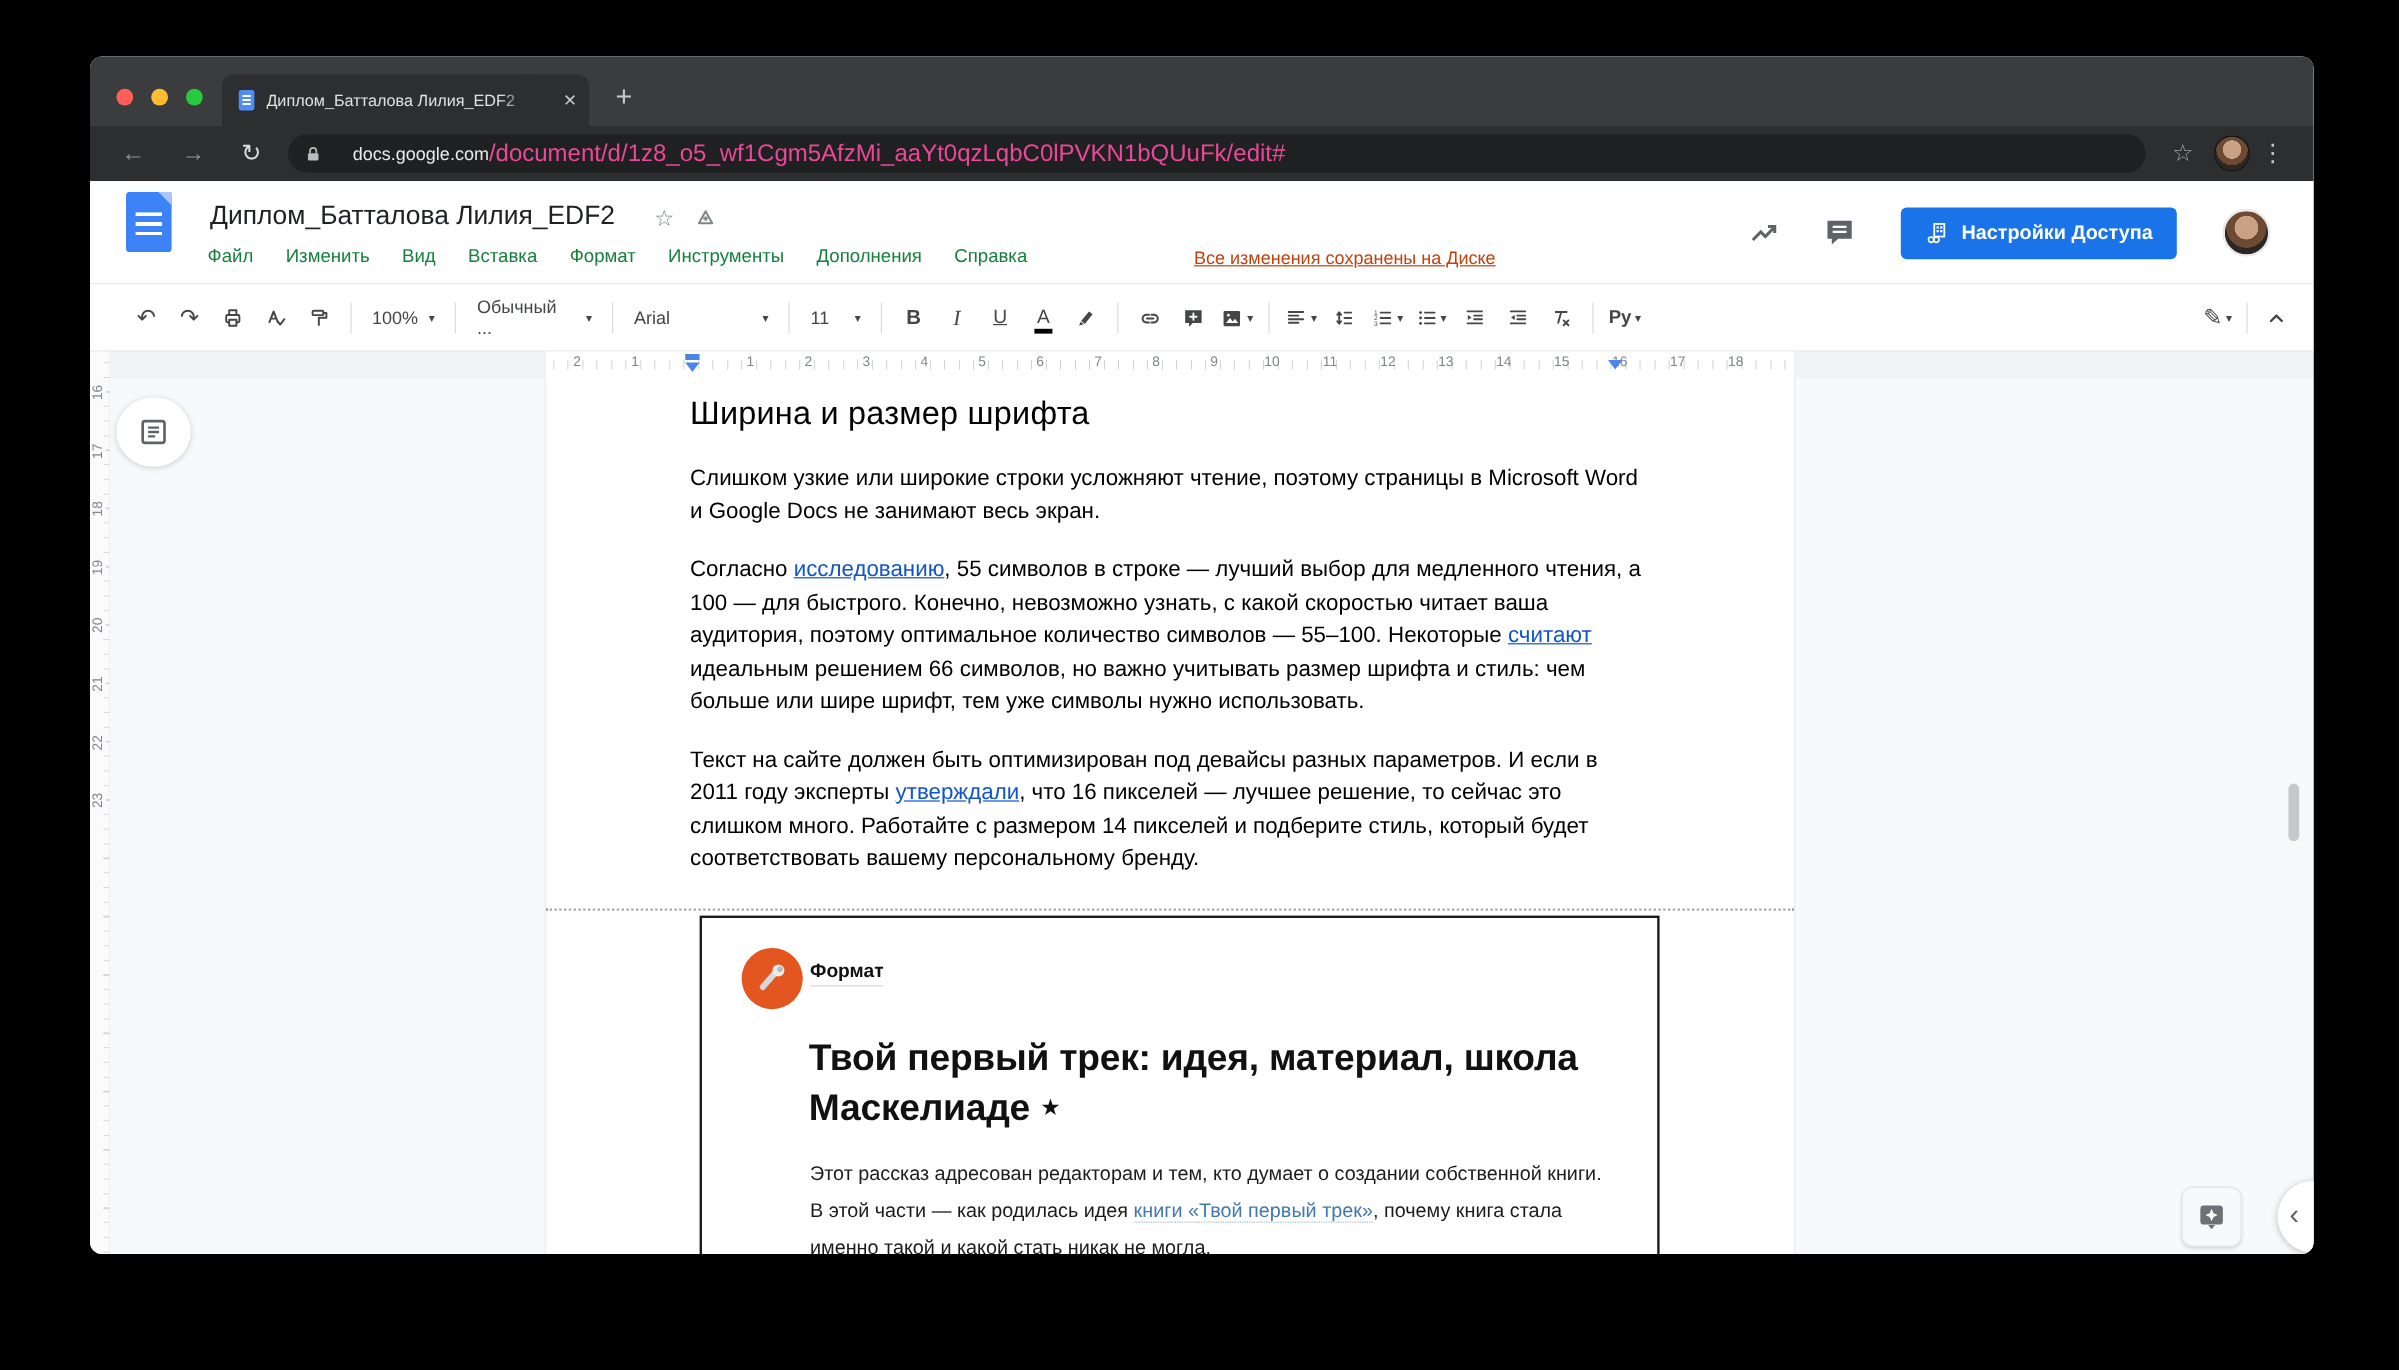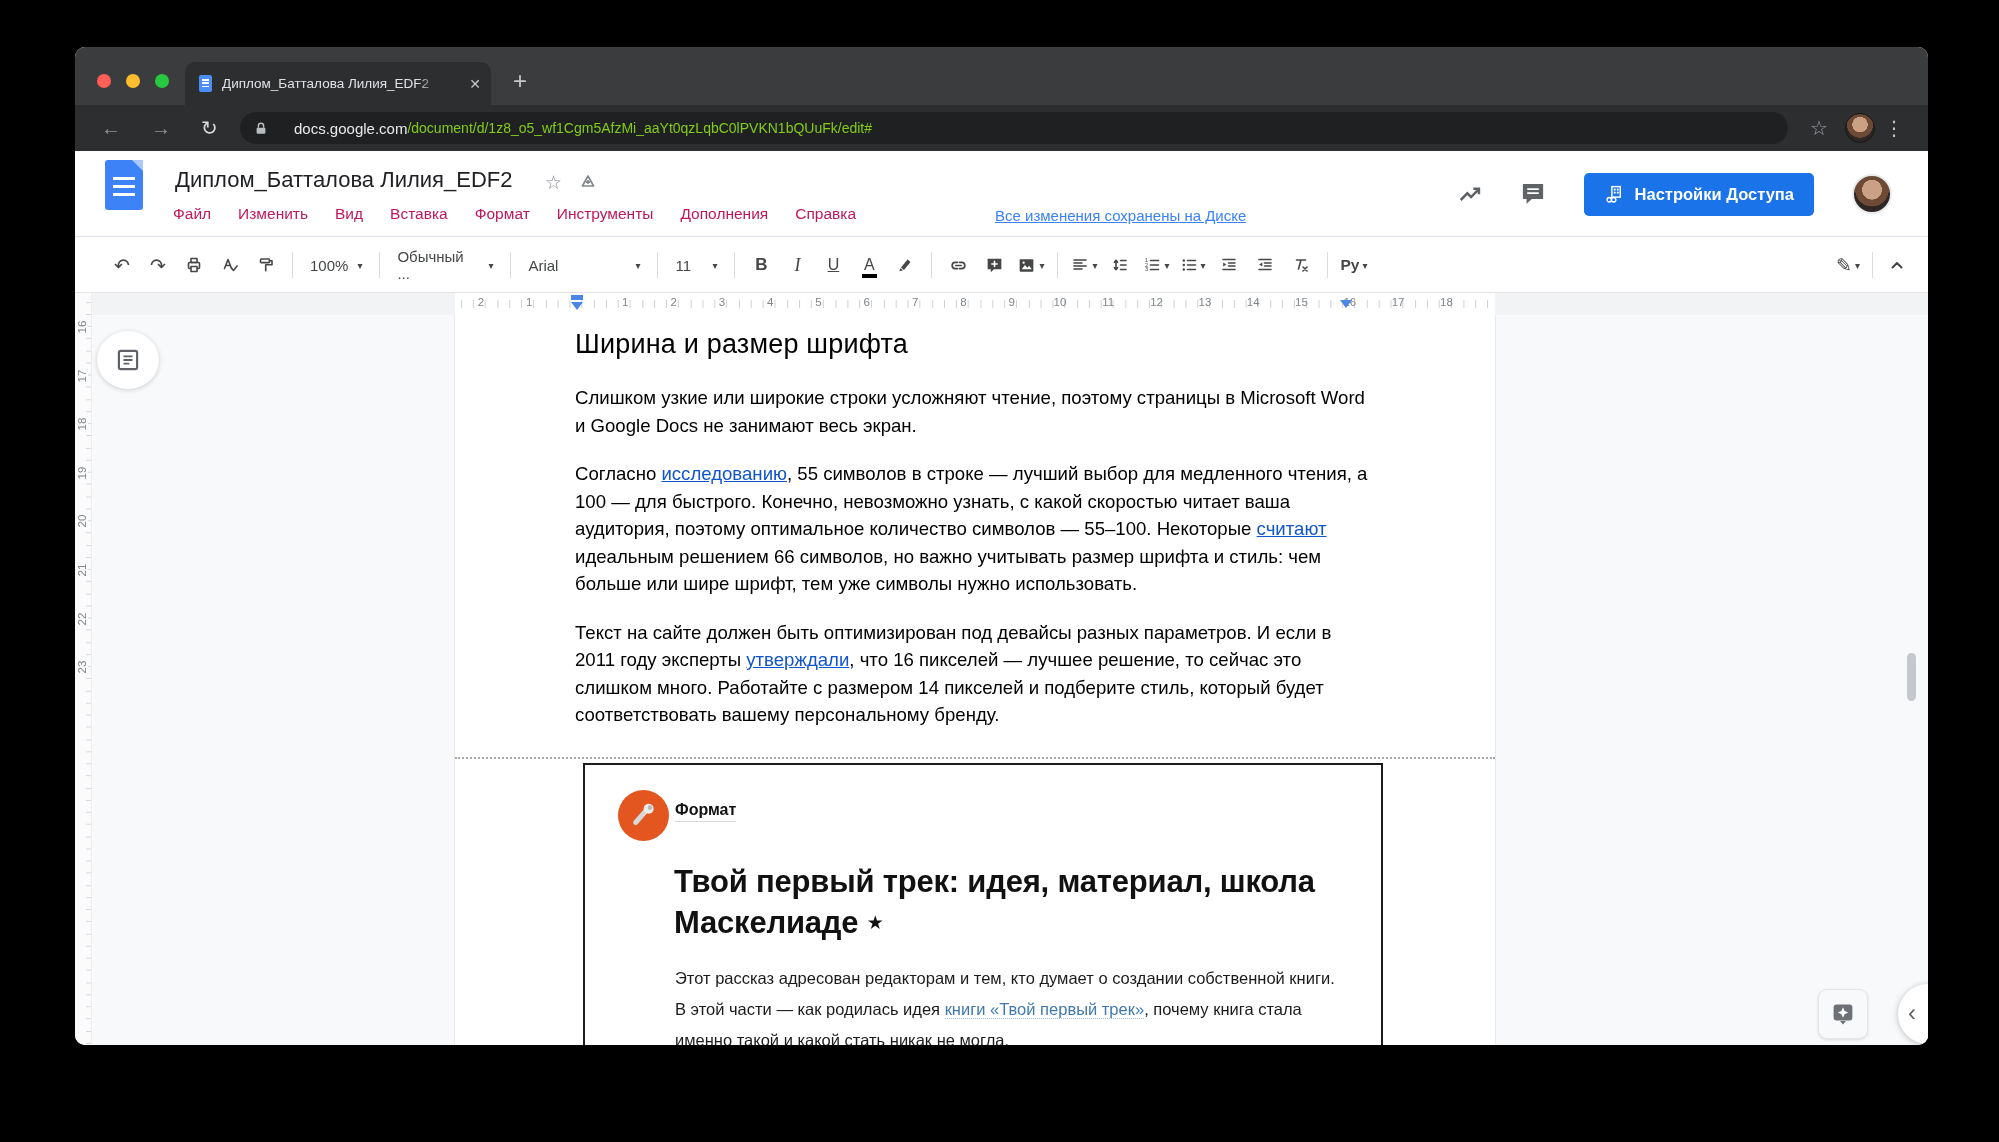--- a/index.html
+++ b/index.html
@@ -18,35 +18,35 @@
      background:repeating-linear-gradient(to bottom,#fff 0 1.6px,transparent 1.6px 3.4px); }
   .tab-title { color:#dfe1e5; font-size:13.5px; margin-left:10px; white-space:nowrap; overflow:hidden; width:212px; position:relative; }
   .tab-fade { position:absolute; left:232px; top:0; bottom:0; width:32px; background:linear-gradient(90deg,rgba(45,46,48,0),#2d2e30 75%); }
   .tab-close { color:#c6c8cb; font-size:14px; margin-left:auto; cursor:default; }
   .newtab { position:absolute; left:438px; top:22px; color:#c6c8cb; font-size:24px; line-height:24px; font-weight:300; }
 
   .navbar { position:absolute; left:0; top:58px; right:0; height:46px; background:#2d2e30; }
   .nav-ic { position:absolute; top:9px; font-size:20px; line-height:28px; }
   .omnibox { position:absolute; left:165px; right:140px; top:7px; height:32px; background:#1f2021; border-radius:16px; display:flex; align-items:center; padding:0 14px; }
   .url-domain { color:#e8eaed; font-size:15px; margin-left:26px; }
-  .url-path { color:#84cc16; font-size:14px; }
+  .url-path { color:#ec4899; font-size:20px; }
   .b-avatar { position:absolute; right:53px; top:8px; width:30px; height:30px; border-radius:50%;
      background:radial-gradient(circle at 50% 38%, #caa184 0 34%, #6e4a35 35% 58%, #2d2724 59%); border:1px solid #151617; }
 
   
   .docs-header { position:absolute; left:0; top:104px; right:0; height:86px; background:#fff; border-bottom:1px solid #dfe3ec; }
   .docs-logo { position:absolute; left:30px; top:9px; width:38px; height:50px; background:#3e82f7; border-radius:3px; }
   .docs-logo::before { content:""; position:absolute; right:0; top:0; border-style:solid; border-width:0 11px 11px 0; border-color:transparent #a9c7fb transparent transparent; }
   .docs-logo::after { content:""; position:absolute; left:8px; top:17px; width:22px; height:22px;
      background:repeating-linear-gradient(to bottom,#fff 0 3px,transparent 3px 8px); }
   .doc-title { position:absolute; left:100px; top:16px; font-size:22px; color:#202124; }
   .title-icons { position:absolute; left:470px; top:20px; display:flex; gap:16px; color:#80868b; font-size:19px; }
-  .menubar { position:absolute; left:98px; top:54px; display:flex; gap:27px; font-size:15.5px; color:#be185d; }
+  .menubar { position:absolute; left:98px; top:54px; display:flex; gap:27px; font-size:15.5px; color:#15803d; }
   .menubar span { cursor:default; }
-  .save-status { position:absolute; left:920px; top:56px; font-size:15px; color:#3b82f6; text-decoration:underline; }
+  .save-status { position:absolute; left:920px; top:56px; font-size:15px; color:#c2410c; text-decoration:underline; }
   .hdr-right { position:absolute; right:36px; top:0; height:86px; display:flex; align-items:center; gap:38px; }
   .share-btn { display:flex; align-items:center; gap:10px; background:#1a73e8; color:#fff; font-size:16.5px; font-weight:bold; border:none; border-radius:5px; padding:11px 20px; }
   .doc-avatar { width:40px; height:40px; border-radius:50%;
      background:radial-gradient(circle at 50% 38%, #caa184 0 34%, #6e4a35 35% 58%, #2d2724 59%); border:2px solid #e8eaed; }
 
   
   .docs-toolbar { position:absolute; left:0; top:190px; right:0; height:56px; background:#fff; border-bottom:1px solid #e3e3e6; }
   .tb-left { position:absolute; left:30px; top:0; height:56px; display:flex; align-items:center; gap:2px; }
   .tbi { min-width:34px; height:34px; display:flex; align-items:center; justify-content:center; color:#444746; font-size:19px; border-radius:4px; gap:3px; padding:0 4px; }
   .tbi svg { stroke:#444746; fill:none; stroke-width:1.6; stroke-linecap:round; stroke-linejoin:round; }

